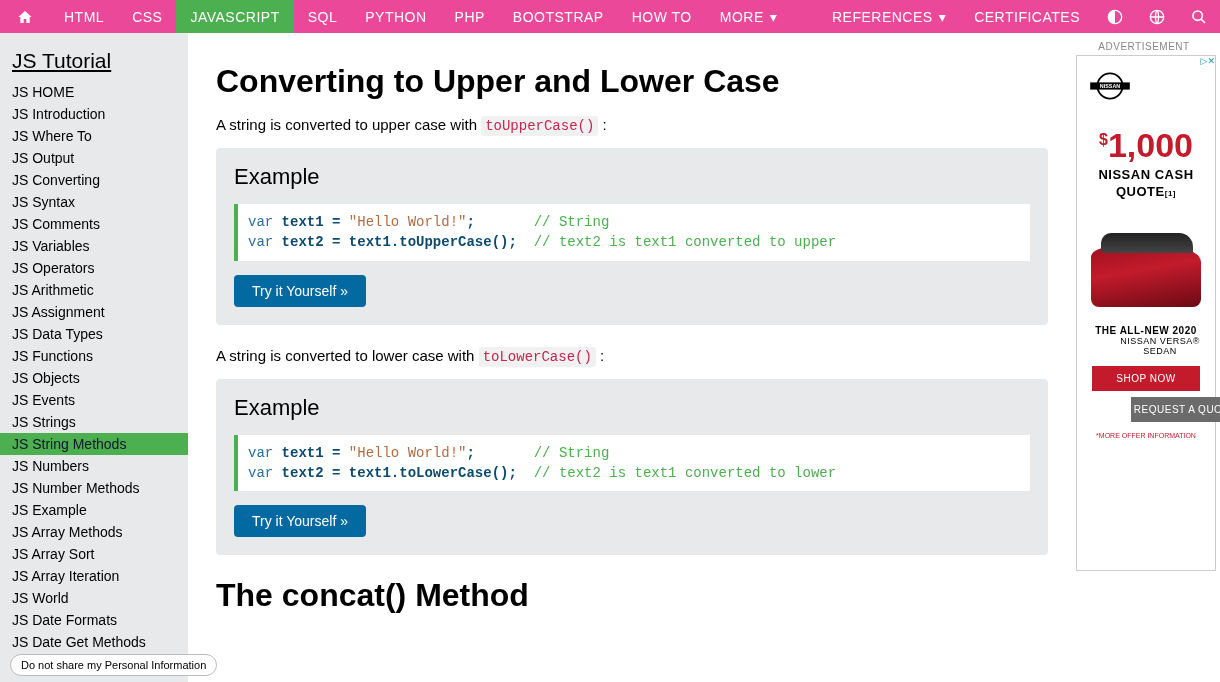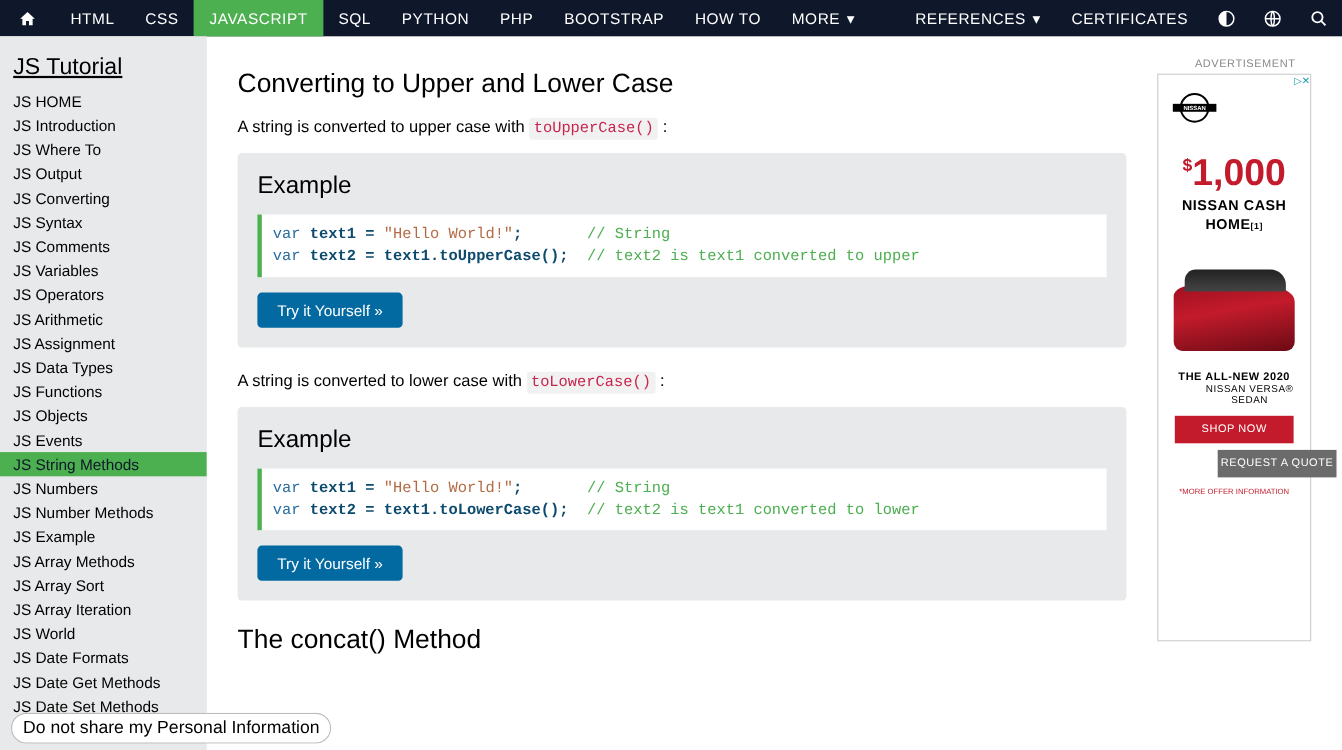--- a/index.html
+++ b/index.html
@@ -1,66 +1,66 @@
 <!DOCTYPE html>
 <html><head>
 <meta charset="utf-8">
 <style>
   * { box-sizing: border-box; margin: 0; padding: 0; }
   body { font-family: Verdana, sans-serif; font-size: 15px; color: #000; background: #fff; width: 1220px; height: 682px; overflow: hidden; }
   
   
-  .topnav { background: #0f172a; height: 33px; display: flex; align-items: stretch; }
+  .topnav { background: #ec4899; height: 33px; display: flex; align-items: stretch; }
   .topnav .home { width: 50px; display: flex; align-items: center; justify-content: center; color: #fff; }
   .topnav .item { padding: 0 14px; display: flex; align-items: center; color: #fff; font-size: 14px; letter-spacing: 0.5px; cursor: pointer; }
   .topnav .item.active { background: #4CAF50; }
   .topnav .spacer { flex: 1; }
   .topnav .right-icon { width: 42px; display: flex; align-items: center; justify-content: center; color: #fff; cursor: pointer; }
   .caret-down { margin-left: 6px; }
   
   
   .wrap { display: flex; height: 649px; }
   .sidebar { width: 188px; background: #e7e9eb; padding: 10px 0 0 0; overflow-y: auto; font-family: Verdana, sans-serif; position: relative; }
   .sidebar h2 { font-size: 21px; font-weight: 400; color: #000; padding: 6px 12px 8px; font-family: 'Segoe UI', Arial, sans-serif; text-decoration: underline; }
   .sidebar a { display: block; padding: 3px 12px; font-size: 14px; color: #000; text-decoration: none; cursor: pointer; }
   .sidebar a.current { background: #4CAF50; color: #0f172a; }
   
   .main { flex: 1; padding: 12px 28px 0 28px; overflow-y: auto; }
-  .main h2 { font-family: 'Segoe UI', Arial, sans-serif; font-size: 24px; font-weight: 400; margin: 18px 0 16px; }
+  .main h2 { font-family: 'Segoe UI', Arial, sans-serif; font-size: 32px; font-weight: 700; margin: 18px 0 16px; }
   .main p { margin: 14px 0; font-size: 15px; }
   .codespan { font-family: Consolas, 'Courier New', monospace; background: #f1f1f1; color: #c7254e; padding: 2px 4px; font-size: 14px; border-radius: 3px; }
   
   .example-box { background: #e7e9eb; padding: 16px 18px 18px; margin: 14px 0 22px; border-radius: 4px; }
   .example-box h3 { font-family: 'Segoe UI', Arial, sans-serif; font-size: 22px; font-weight: 400; margin-bottom: 14px; }
   .codeblock { background: #fff; border-left: 4px solid #4CAF50; padding: 8px 10px; font-family: Consolas, 'Courier New', monospace; font-size: 14px; line-height: 1.45; white-space: pre; margin-bottom: 14px; color: #000; }
   .ckw { color: #286ea0; }
   .cstr { color: #b46b45; }
   .ccom { color: #4CAF50; }
   .cvar { color: #0c4a6e; font-weight: bold; }
   .btn-try { display: inline-block; background: #0369a1; color: #fff; padding: 8px 18px; font-size: 14px; cursor: pointer; border-radius: 4px; }
   
-  .adcol { width: 168px; padding: 20px 8px 0 0; }
+  .adcol { width: 144px; padding: 8px 8px 0 0; }
   .ad-label { font-size: 10px; color: #888; text-align: center; letter-spacing: 0.5px; margin-bottom: 3px; }
   .ad { border: 1px solid #ccc; width: 140px; height: 516px; position: relative; background: #fff; padding: 6px; font-family: Arial, sans-serif; text-align: center; }
   .adchoice { position: absolute; top: 0; right: 0; font-size: 9px; color: #19a; }
   .ad-logo { margin: 6px auto 10px; }
   .ad-price { font-size: 34px; font-weight: 700; color: #c31b2b; margin-top: 22px; }
   .ad-price sup { font-size: 16px; }
   .ad-sub { font-size: 13px; font-weight: 700; margin-top: 2px; letter-spacing: 0.5px; }
   .ad-subfoot { font-size: 8px; }
   .ad-car { width: 110px; height: 60px; margin: 48px auto 18px; background: linear-gradient(170deg, #a01020 0%, #c31b2b 40%, #6b0a15 100%); border-radius: 20px 30px 8px 8px / 10px 15px 8px 8px; position: relative; }
   .ad-car::before { content: ""; position: absolute; top: -14px; left: 10px; right: 8px; height: 20px; background: linear-gradient(180deg, #222 0%, #444 100%); border-radius: 10px 14px 0 0; }
   .ad-tagline { font-size: 10px; font-weight: 700; letter-spacing: 0.5px; }
   .ad-tagline2 { font-size: 9px; letter-spacing: 0.5px; margin-bottom: 10px; margin-left: 28px; }
   .ad-btn { display: block; margin: 6px auto; padding: 7px 0; font-size: 10px; color: #fff; width: 108px; letter-spacing: 0.5px; }
   .ad-btn.red { background: #c31b2b; }
   .ad-btn.gray { background: #6b6b6b; margin-left: 48px; }
   .ad-foot { font-size: 7px; color: #c31b2b; margin-top: 10px; }
   
-  .privacy-pill { position: fixed; bottom: 6px; left: 10px; border: 1px solid #bbb; border-radius: 20px; background: #fff; padding: 4px 10px; font-size: 16px; cursor: pointer; }
+  .privacy-pill { position: fixed; bottom: 6px; left: 10px; border: 1px solid #bbb; border-radius: 20px; background: #fff; padding: 4px 10px; font-size: 11px; cursor: pointer; }
   
   svg { display: block; }
 </style>
 </head>
 <body>
 
 <div class="topnav">
   <div class="home">
     <svg width="18" height="16" viewBox="0 0 24 24" fill="#fff">
         <path d="M12 3l10 9h-3v9h-5v-6h-4v6H5v-9H2z"></path>
@@ -116,20 +116,21 @@
     <a>JS Syntax</a>
     <a>JS Comments</a>
     <a>JS Variables</a>
     <a>JS Operators</a>
     <a>JS Arithmetic</a>
     <a>JS Assignment</a>
     <a>JS Data Types</a>
     <a>JS Functions</a>
     <a>JS Objects</a>
     <a>JS Events</a>
+    <a>JS Strings</a>
     <a class="current">JS String Methods</a>
     <a>JS Numbers</a>
     <a>JS Number Methods</a>
     <a>JS Example</a>
     <a>JS Array Methods</a>
     <a>JS Array Sort</a>
     <a>JS Array Iteration</a>
     <a>JS World</a>
     <a>JS Date Formats</a>
     <a>JS Date Get Methods</a>
@@ -169,21 +170,21 @@
       <div class="adchoice">▷✕</div>
       <div class="ad-logo">
         <svg width="54" height="36" viewBox="0 0 60 40">
             <circle cx="30" cy="20" r="14" fill="none" stroke="#000" stroke-width="2"></circle>
             <rect x="8" y="16" width="44" height="8" fill="#000"></rect>
             <text x="30" y="22" text-anchor="middle" fill="#fff" font-size="6" font-family="Arial" font-weight="700">NISSAN</text>
           </svg>
       </div>
       <div class="ad-price"><sup>$</sup><span>1,000</span></div>
       <div class="ad-sub">NISSAN CASH</div>
-      <div class="ad-sub"><span>HOME</span><span class="ad-subfoot">[1]</span></div>
+      <div class="ad-sub"><span>QUOTE</span><span class="ad-subfoot">[1]</span></div>
       <div class="ad-car"></div>
       <div class="ad-tagline">THE ALL-NEW 2020</div>
       <div class="ad-tagline2">NISSAN VERSA® SEDAN</div>
       <div class="ad-btn red">SHOP NOW</div>
       <div class="ad-btn gray">REQUEST A QUOTE</div>
       <div class="ad-foot">*MORE OFFER INFORMATION</div>
     </div>
   </div>
 </div>
 

